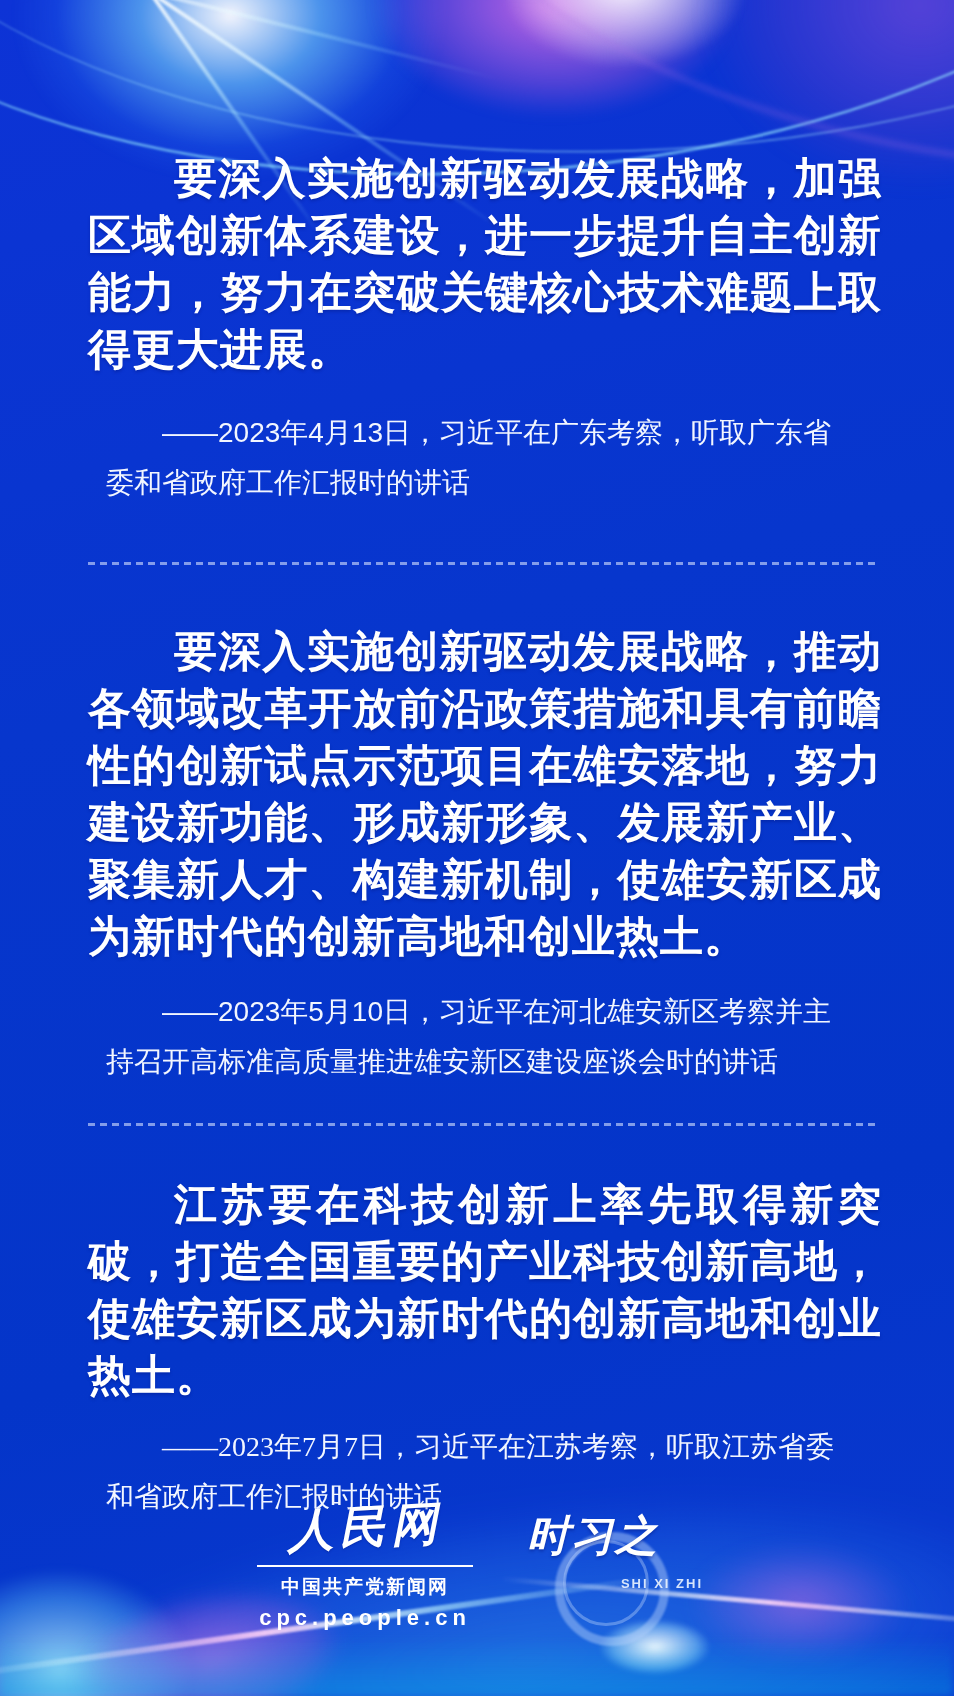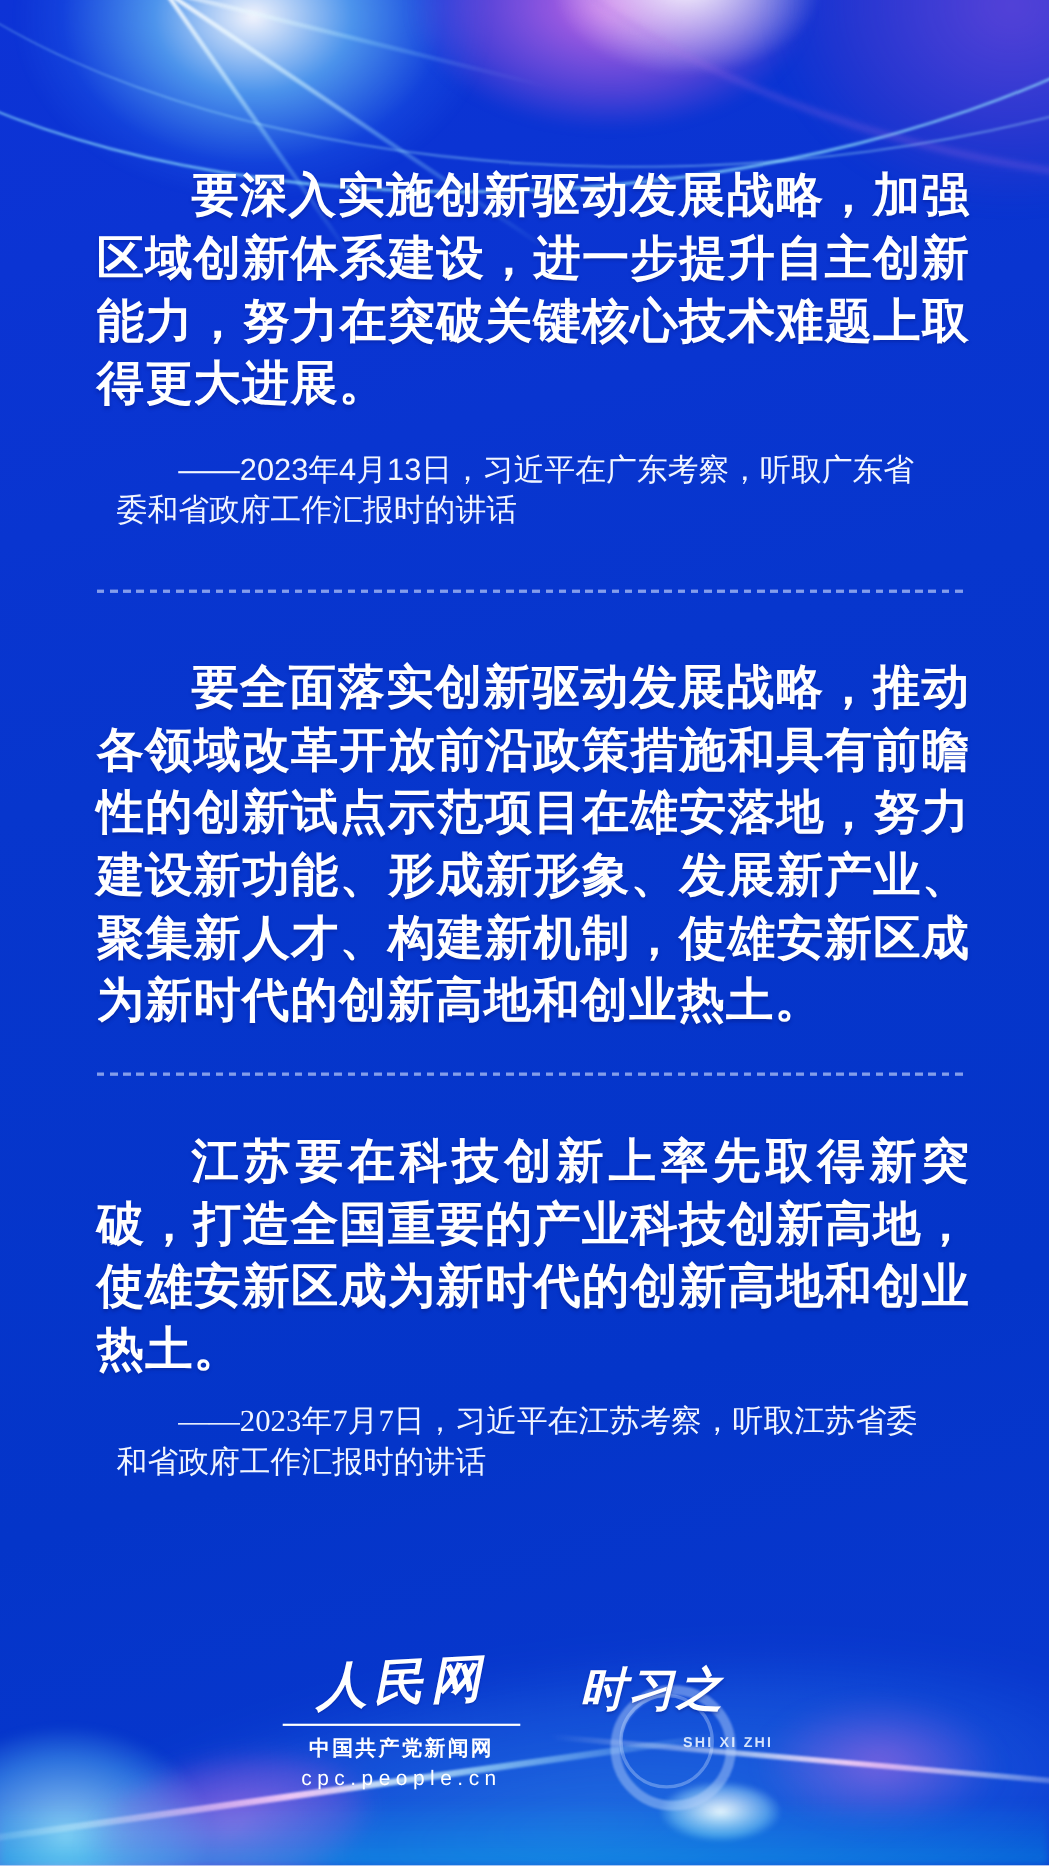--- a/index.html
+++ b/index.html
@@ -58,37 +58,37 @@
     background:linear-gradient(0deg, rgba(0,200,235,.35), transparent); filter:blur(4px); }
 
   
   .content { position:absolute; left:88px; top:0; width:794px; color:#fff; }
   .quote { margin:0; font-size:43px; line-height:57px; font-weight:700; letter-spacing:1px;
     text-align:justify; text-indent:2em; color:#ffffff;
     text-shadow:0 2px 3px rgba(0,20,120,.35); }
   .q1 { margin-top:150px; }
   .q2 { margin-top:58px; }
   .q3 { margin-top:50px; }
-  .attribution { margin:30px 0 0 18px; width:752px; font-size:28px; line-height:37px;
+  .attribution { margin:30px 0 0 18px; width:752px; font-size:28px; line-height:50px;
     font-weight:400; text-indent:2em; color:#f2f6ff; text-align:left; }
   .a2 { margin-top:22px; }
   .a3 { margin-top:18px;font-family:Liberation Serif, serif; }
   .divider { height:3px; width:790px; margin-top:54px;
     background-image:repeating-linear-gradient(90deg, rgba(215,226,255,.6) 0 7px, transparent 7px 12px); }
   .d2 { margin-top:36px; }
 
   
   .footer { position:absolute; left:0; top:1494px; width:954px; height:140px;
     display:flex; justify-content:center; align-items:center; gap:54px; color:#fff; }
   .pd-logo { text-align:center; }
   .pd-script { font-size:46px; font-weight:700; font-style:italic; letter-spacing:6px;
     transform:rotate(-3deg); text-shadow:0 1px 2px rgba(0,20,120,.4); }
   .pd-rule { width:216px; height:2px; background:#fff; margin:6px auto 7px auto; }
   .pd-name { font-size:19px; font-weight:700; letter-spacing:2px; }
-  .pd-url { font-size:19px; font-weight:400; letter-spacing:5px; margin-top:5px; }
+  .pd-url { font-size:22px; font-weight:700; letter-spacing:5px; margin-top:5px; }
   .sxz-logo { position:relative; width:170px; height:120px; }
   .sxz-ring { position:absolute; left:28px; top:28px; width:96px; height:96px; border-radius:50%;
     border:9px solid rgba(185,210,250,.45); filter:blur(1px); }
   .sxz-ring2 { position:absolute; left:36px; top:36px; width:80px; height:80px; border-radius:50%;
     border:3px solid rgba(205,225,255,.35); }
   .sxz-text { position:absolute; left:0; top:4px; font-size:42px; font-weight:800; font-style:italic;
     letter-spacing:2px; text-shadow:0 2px 3px rgba(0,20,120,.4); }
   .sxz-sub { position:absolute; right:-6px; top:72px; font-size:13px; font-weight:700;
     letter-spacing:2px; color:rgba(235,244,255,.9);text-align:center; }
 </style>
@@ -121,21 +121,22 @@
 
   <main class="content">
     <section>
       <p class="quote q1">要深入实施创新驱动发展战略，加强区域创新体系建设，进一步提升自主创新能力，努力在突破关键核心技术难题上取得更大进展。</p>
       <p class="attribution">——2023年4月13日，习近平在广东考察，听取广东省委和省政府工作汇报时的讲话</p>
     </section>
 
     <div class="divider"></div>
 
     <section>
-      <p class="quote q2">要全面落实创新驱动发展战略，推动各领域改革开放前沿政策措施和具有前瞻性的创新试点示范项目在雄安落地，努力建设新功能、形成新形象、发展新产业、聚集新人才、构建新机制，使雄安新区成为新时代的创新高地和创业热土。</p>
+      <p class="quote q2">要深入实施创新驱动发展战略，推动各领域改革开放前沿政策措施和具有前瞻性的创新试点示范项目在雄安落地，努力建设新功能、形成新形象、发展新产业、聚集新人才、构建新机制，使雄安新区成为新时代的创新高地和创业热土。</p>
+      <p class="attribution a2">——2023年5月10日，习近平在河北雄安新区考察并主持召开高标准高质量推进雄安新区建设座谈会时的讲话</p>
     </section>
 
     <div class="divider d2"></div>
 
     <section>
       <p class="quote q3">江苏要在科技创新上率先取得新突破，打造全国重要的产业科技创新高地，使雄安新区成为新时代的创新高地和创业热土。</p>
       <p class="attribution a3">——2023年7月7日，习近平在江苏考察，听取江苏省委和省政府工作汇报时的讲话</p>
     </section>
   </main>
 

